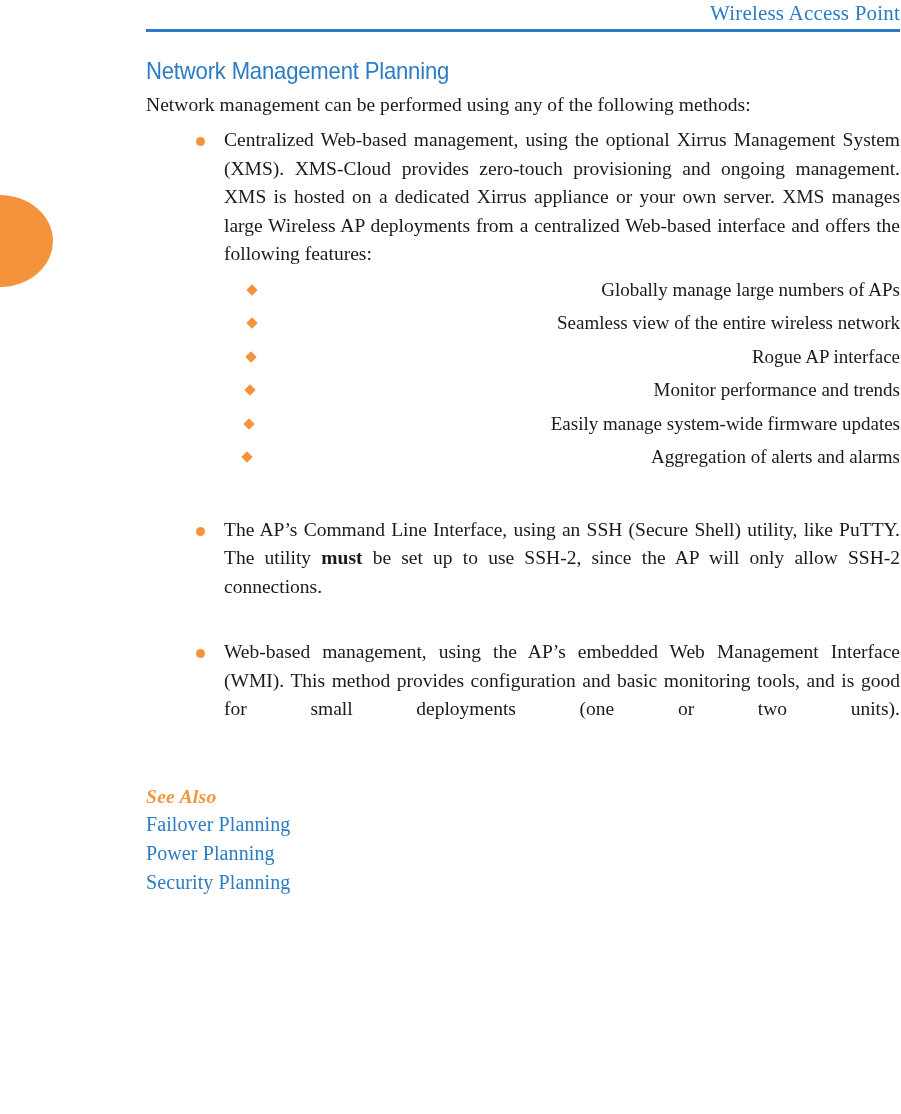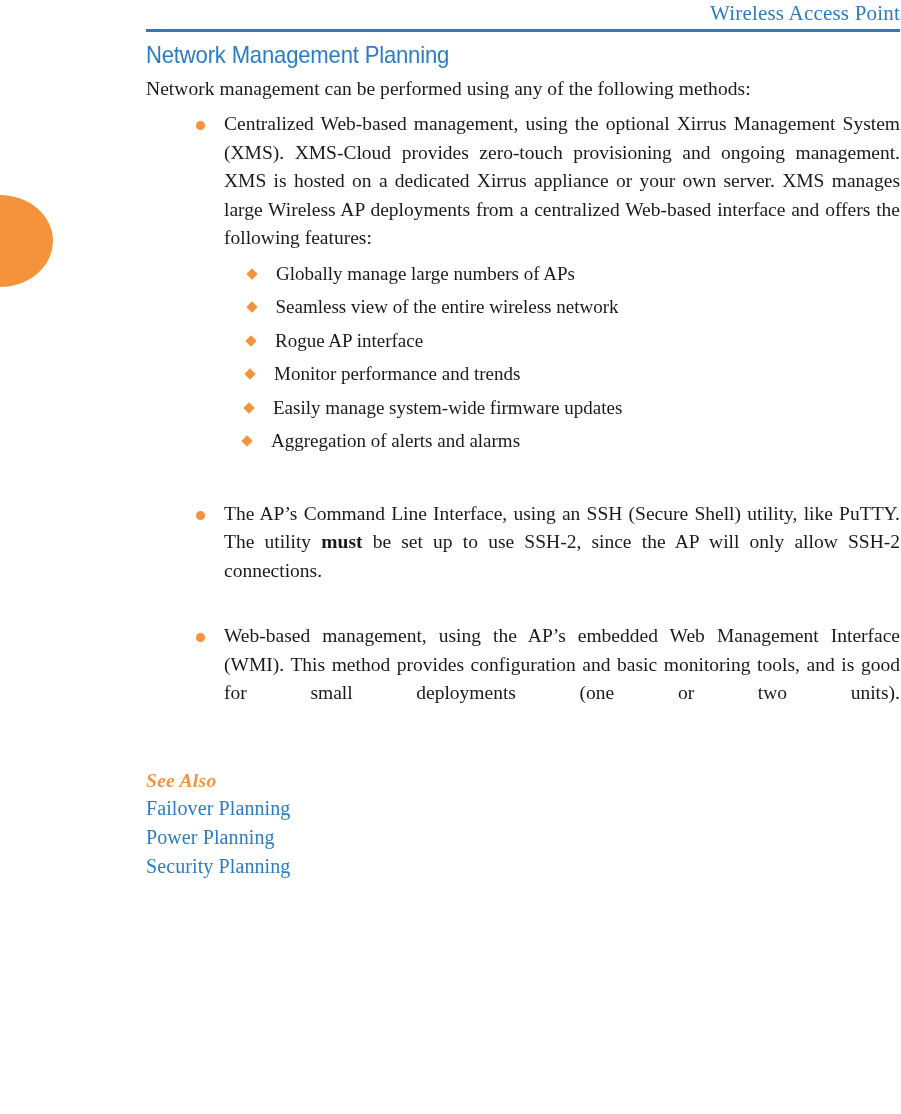--- a/index.html
+++ b/index.html
@@ -47,21 +47,21 @@
     top: 29px;
     width: 754px;
     height: 3px;
     background: #2b7cc4;
   }
 
   
   .content {
     position: absolute;
     left: 146px;
-    top: 40px;
+    top: 56px;
     width: 754px;
   }
 
   h1.section-title {
     margin: 0 0 6px 0;
     color: #2b7cc4;
     font-family: "Liberation Sans Narrow", "Liberation Sans", "DejaVu Sans", sans-serif;
     font-size: 24px;
     font-weight: normal;
     letter-spacing: -0.2px;
@@ -121,21 +121,21 @@
     margin: 9px 0 4px 0;
     padding: 0;
   }
   ul.lvl2 > li {
     position: relative;
     padding-left: 52px;
     margin-bottom: 9.5px;
     font-size: 19px;
     line-height: 24px;
     color: #1a1a1a;
-    text-align: left;
+    text-align: right;
   }
   ul.lvl2 > li::before {
     content: "";
     position: absolute;
     left: 24px;
     top: 8px;
     width: 8px;
     height: 8px;
     background: #f5933c;
     transform: rotate(45deg);

